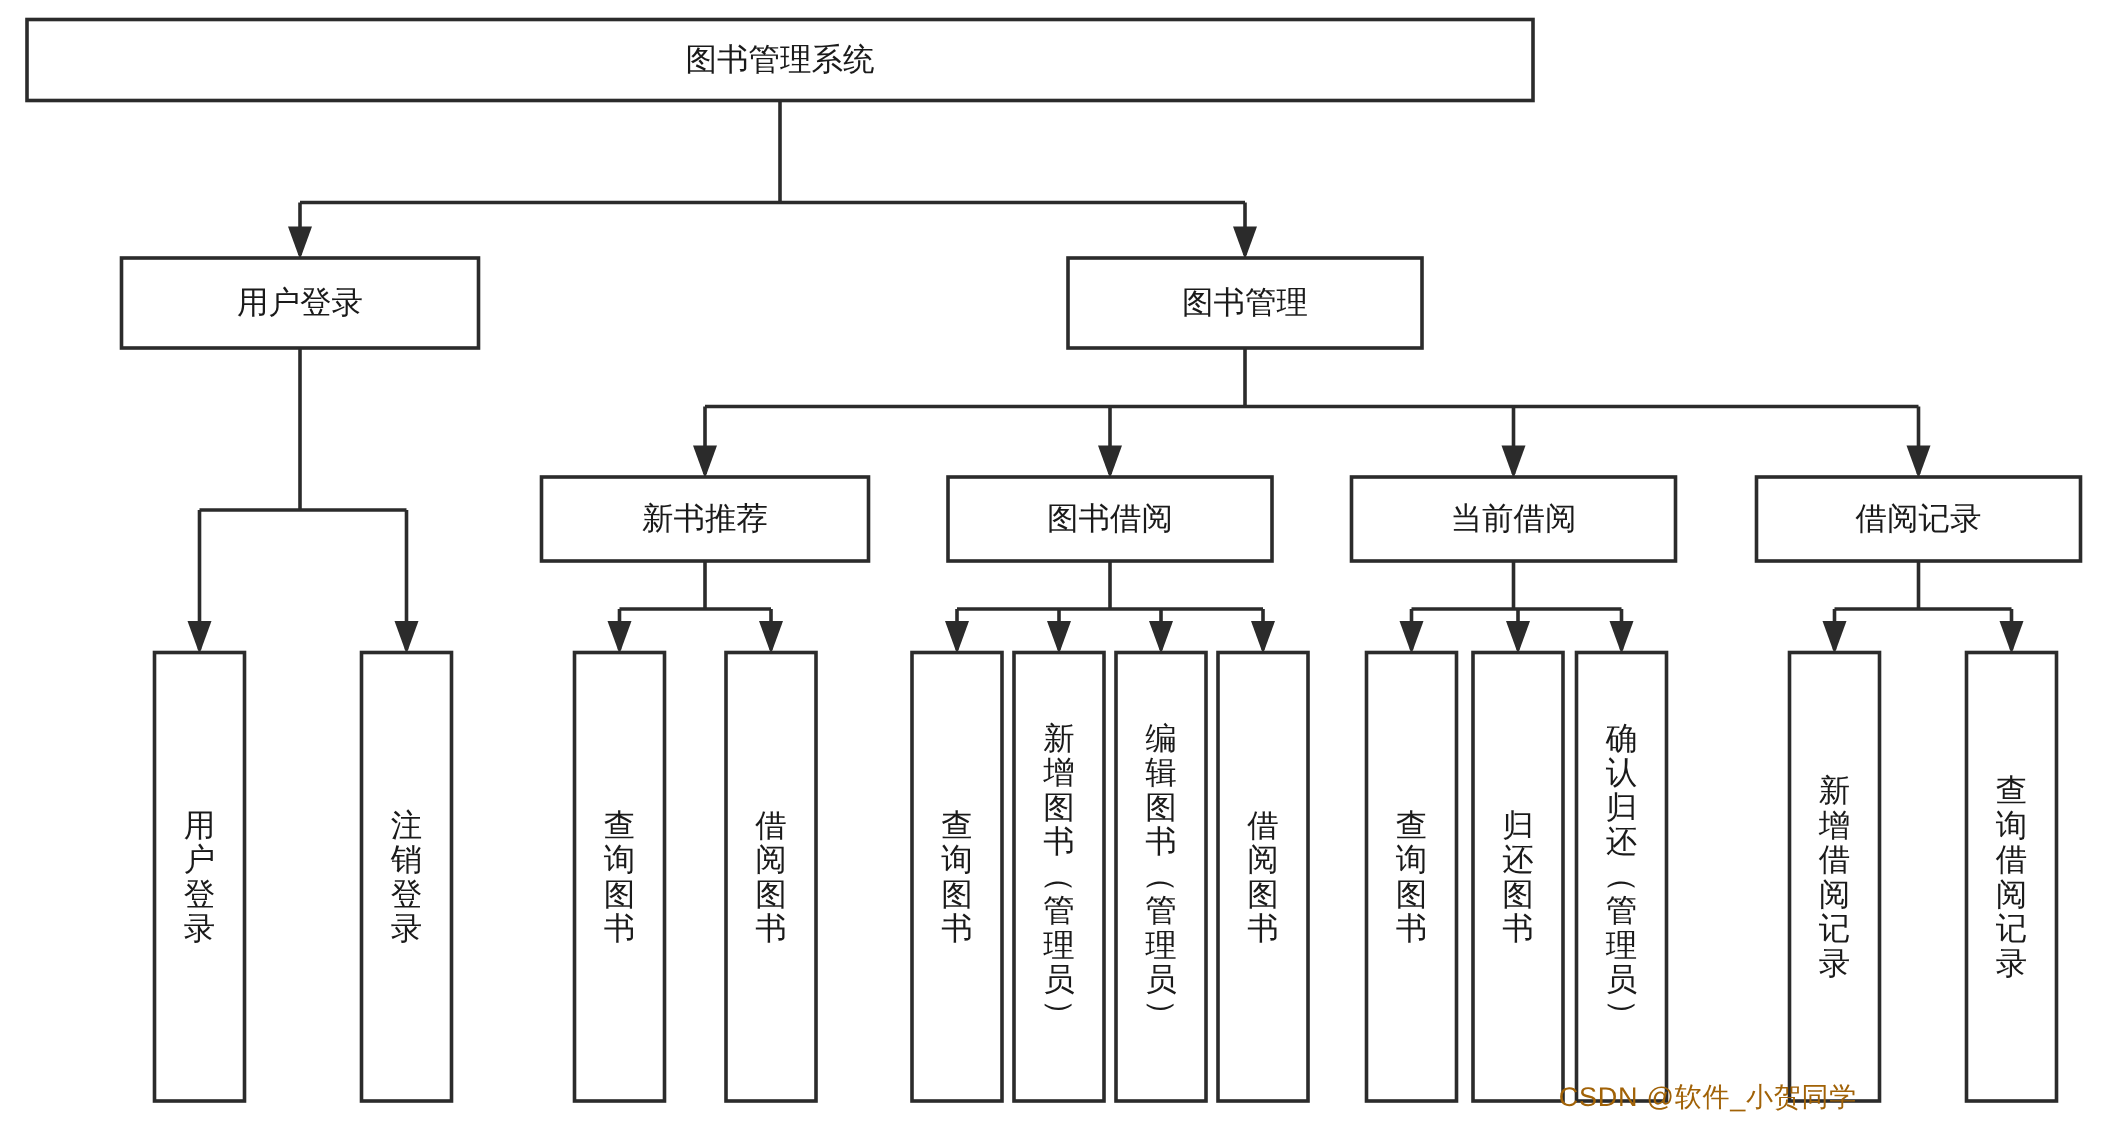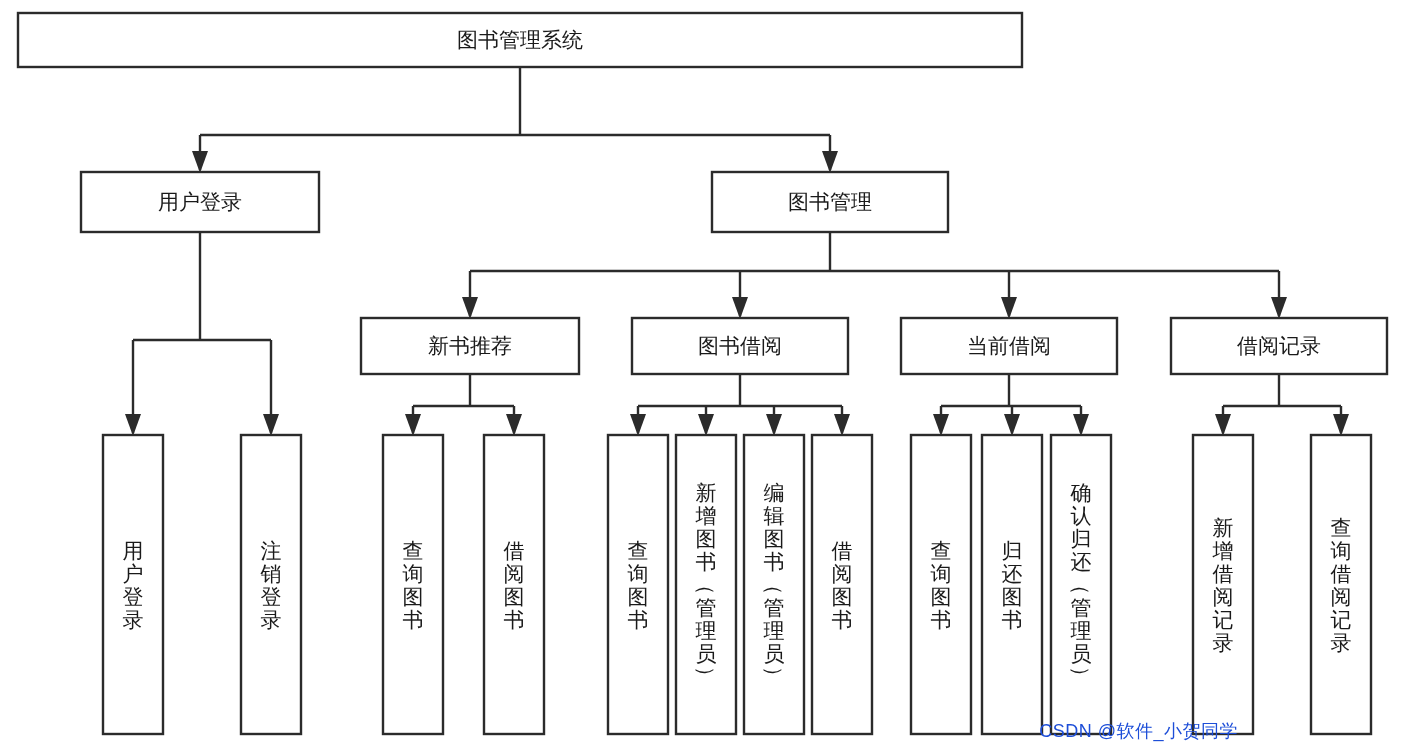--- a/index.html
+++ b/index.html
@@ -67,21 +67,21 @@
     line-height: 23px;
   }
   .leaf-char.rot {
     transform: rotate(90deg);
   }
   .watermark {
     position: absolute;
     right: 8px;
     bottom: 4px;
     font-size: 18px;
-    color: #1d4ed8;
+    color: #a16207;
     letter-spacing: 0.5px;
     white-space: nowrap;
     font-family: "Liberation Sans", "DejaVu Sans", sans-serif;
   }
 </style>
 </head>
 <body>
 
 <div id="diagram-root">
 

